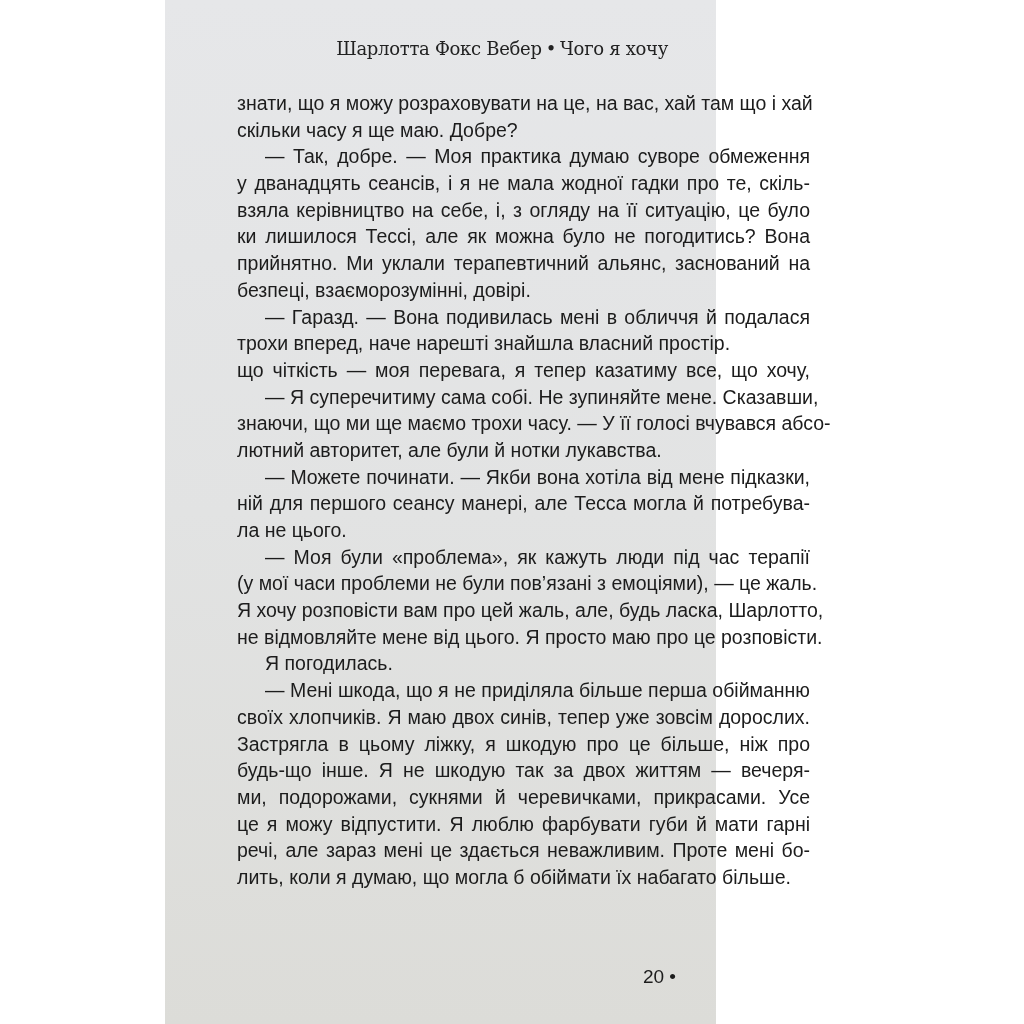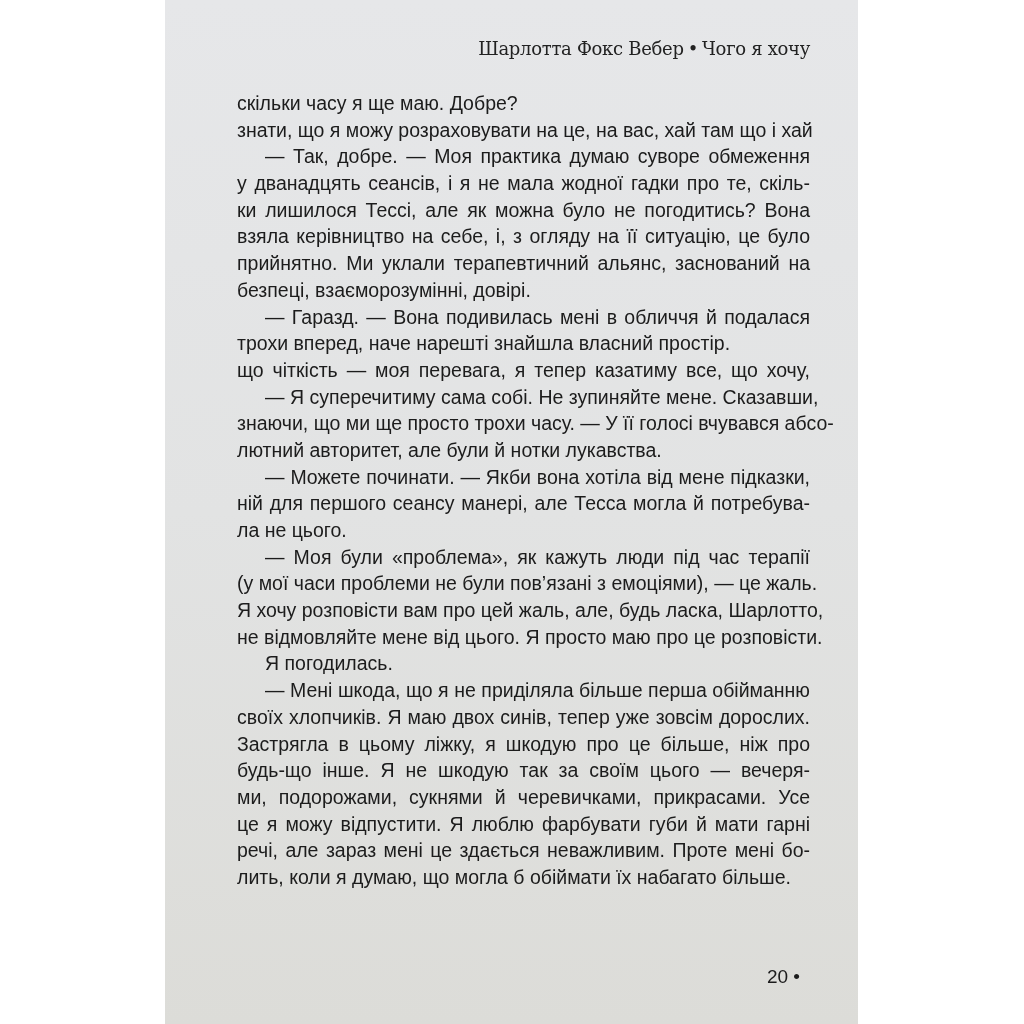--- a/index.html
+++ b/index.html
@@ -1,90 +1,90 @@
 <!DOCTYPE html>
 <html><head>
 <meta charset="utf-8">
 <style>
   html, body { margin:0; padding:0; }
   body { width:1024px; height:1024px; background:#ffffff; position:relative; overflow:hidden; }
   .page {
-    position:absolute; left:165px; top:0; width:693px; height:1024px;
+    position:absolute; left:165px; top:0; width:551px; height:1024px;
     background: linear-gradient(180deg, #e6e7e9 0%, #e2e3e3 50%, #dcdcd8 100%);
   }
   .running-head {
     position:absolute; top:38px; right:48px;
     font-family:"DejaVu Serif", "Liberation Serif", serif;
     font-size:18px; color:#222; letter-spacing:-0.3px; white-space:nowrap;
   }
   .running-head .bullet { margin:0 4px; }
   .body-text {
     position:absolute; left:72px; top:90px; width:573px;
     font-family:"Liberation Sans", "DejaVu Sans", sans-serif;
     font-size:19.5px; line-height:26.7px; color:#1c1c1c;
   }
   .line { display:block; text-align:justify; text-align-last:justify; white-space:nowrap; height:26.7px; }
   .line.last { text-align-last:left; }
   .line.indent { padding-left:28px; }
   .folio {
-    position:absolute; top:966px; right:58px;
+    position:absolute; top:966px; right:40px;
     font-family:"Liberation Sans", "DejaVu Sans", sans-serif;
     font-size:19px; color:#1c1c1c;
   }
 </style>
 </head>
 <body>
 
 <div class="page">
   <div class="running-head">
     <span>Шарлотта Фокс Вебер</span><span class="bullet">•</span><span>Чого я хочу</span>
   </div>
 
   <div class="body-text" id="body-text">
       <div>
+        <span class="line">знати, що я можу розраховувати на це, на вас, хай там що і хай</span>
         <span class="line last">скільки часу я ще маю. Добре?</span>
-        <span class="line">знати, що я можу розраховувати на це, на вас, хай там що і хай</span>
       </div>
       <div>
         <span class="line indent">— Так, добре. — Моя практика думаю суворе обмеження</span>
         <span class="line">у дванадцять сеансів, і я не мала жодної гадки про те, скіль-</span>
+        <span class="line">взяла керівництво на себе, і, з огляду на її ситуацію, це було</span>
         <span class="line">ки лишилося Тессі, але як можна було не погодитись? Вона</span>
-        <span class="line">взяла керівництво на себе, і, з огляду на її ситуацію, це було</span>
         <span class="line">прийнятно. Ми уклали терапевтичний альянс, заснований на</span>
         <span class="line last">безпеці, взаєморозумінні, довірі.</span>
       </div>
       <div>
         <span class="line indent">— Гаразд. — Вона подивилась мені в обличчя й подалася</span>
         <span class="line last">трохи вперед, наче нарешті знайшла власний простір.</span>
       </div>
       <div>
         <span class="line">що чіткість — моя перевага, я тепер казатиму все, що хочу,</span>
         <span class="line indent">— Я суперечитиму сама собі. Не зупиняйте мене. Сказавши,</span>
-        <span class="line">знаючи, що ми ще просто трохи часу. — У її голосі вчувався абсо-</span>
+        <span class="line">знаючи, що ми ще маємо трохи часу. — У її голосі вчувався абсо-</span>
         <span class="line last">лютний авторитет, але були й нотки лукавства.</span>
       </div>
       <div>
         <span class="line indent">— Можете починати. — Якби вона хотіла від мене підказки,</span>
         <span class="line">ній для першого сеансу манері, але Тесса могла й потребува-</span>
         <span class="line last">ла не цього.</span>
       </div>
       <div>
         <span class="line indent">— Моя були «проблема», як кажуть люди під час терапії</span>
         <span class="line">(у мої часи проблеми не були пов’язані з емоціями), — це жаль.</span>
         <span class="line">Я хочу розповісти вам про цей жаль, але, будь ласка, Шарлотто,</span>
         <span class="line last">не відмовляйте мене від цього. Я просто маю про це розповісти.</span>
       </div>
       <div>
         <span class="line indent last">Я погодилась.</span>
       </div>
       <div>
         <span class="line indent">— Мені шкода, що я не приділяла більше перша обійманню</span>
         <span class="line">своїх хлопчиків. Я маю двох синів, тепер уже зовсім дорослих.</span>
         <span class="line">Застрягла в цьому ліжку, я шкодую про це більше, ніж про</span>
-        <span class="line">будь-що інше. Я не шкодую так за своїм цього — вечеря-</span>
+        <span class="line">будь-що інше. Я не шкодую так за двох життям — вечеря-</span>
         <span class="line">ми, подорожами, сукнями й черевичками, прикрасами. Усе</span>
         <span class="line">це я можу відпустити. Я люблю фарбувати губи й мати гарні</span>
         <span class="line">речі, але зараз мені це здається неважливим. Проте мені бо-</span>
         <span class="line last">лить, коли я думаю, що могла б обіймати їх набагато більше.</span>
       </div>
     </div>
 
   <div class="folio">
     <span>20</span>
     <span>•</span>

